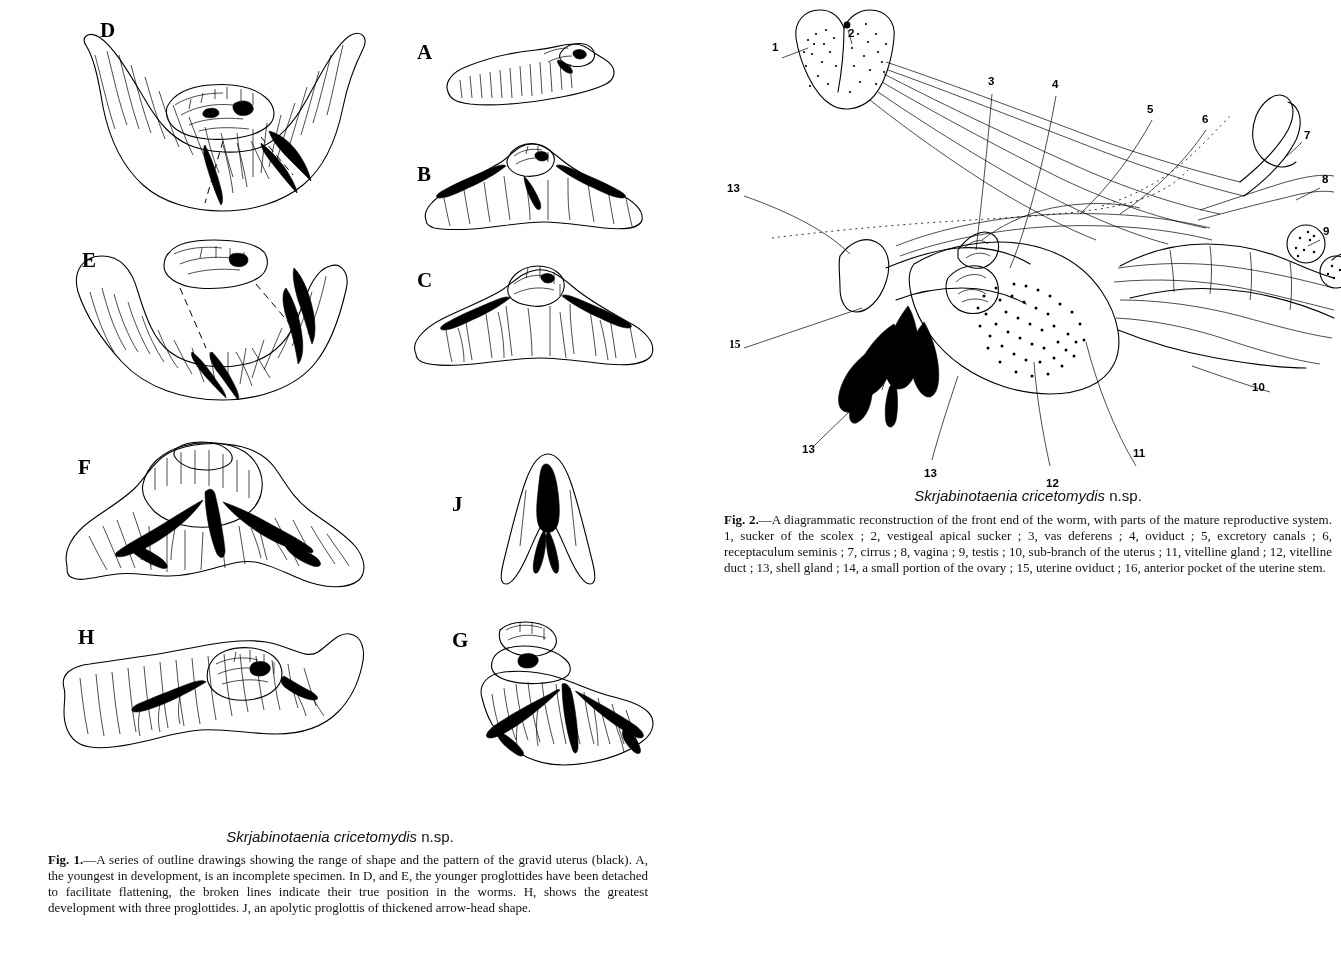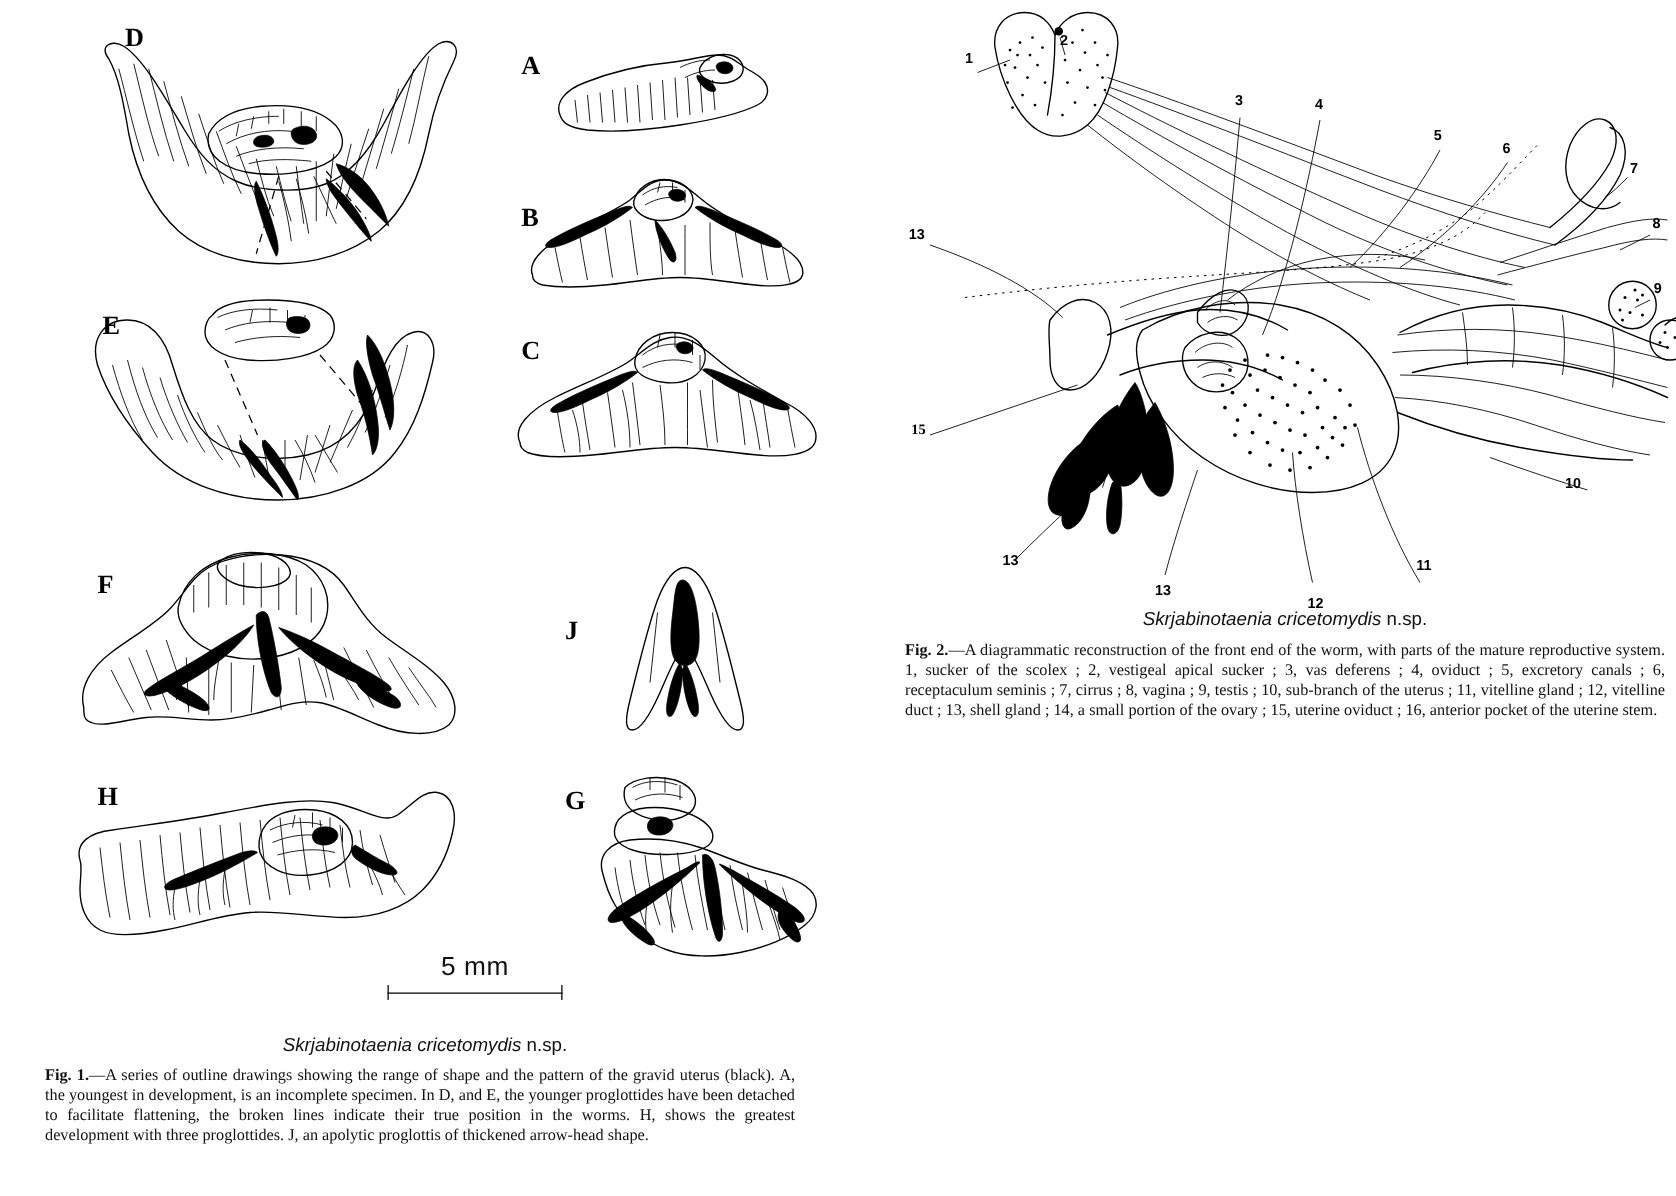--- a/index.html
+++ b/index.html
@@ -81,21 +81,21 @@
   .species i { font-style: italic; }
   .caption {
     font-family: "Liberation Serif", serif;
     font-size: 13px;
     line-height: 1.22;
     text-align: justify;
   }
   .caption b { font-weight: bold; }
 
   #fig1-species { position: absolute; left: 60px; top: 828px; width: 560px; }
-  #fig1-caption { position: absolute; left: 36px; top: 852px; width: 600px; }
+  #fig1-caption { position: absolute; left: 48px; top: 852px; width: 600px; }
 
   #fig2-species { position: absolute; left: 728px; top: 487px; width: 600px; }
   #fig2-caption { position: absolute; left: 724px; top: 512px; width: 608px; }
 
   
   .numlab {
     position: absolute;
     font-family: "Liberation Sans", sans-serif;
     font-size: 11.5px;
     font-weight: bold;
@@ -327,28 +327,20 @@
       <path class="ink-fill" d="M82,70 C72,80 58,92 44,102 C30,112 18,118 12,118 C6,118 8,112 16,106
                C30,96 52,84 68,76 C76,72 80,68 82,70 Z"></path>
       <path class="ink-fill" d="M98,72 C108,82 122,94 136,104 C148,112 158,118 162,118 C168,118 166,112 158,106
                C144,96 122,84 108,76 C100,72 96,70 98,72 Z"></path>
       <path class="ink-fill" d="M18,110 C28,114 38,122 44,130 C48,136 44,138 38,134 C28,128 18,118 18,110 Z"></path>
       <path class="ink-fill" d="M146,108 C154,112 160,120 162,128 C164,134 160,136 154,130 C146,122 142,114 146,108 Z"></path>
       <path class="ink-thin" d="M40,100 C38,112 38,122 40,132 M60,88 C58,102 58,114 60,126
                M116,88 C118,102 120,114 120,126 M136,100 C140,112 144,122 146,132"></path>
     </svg>
 
-    <div id="scale-bar">
-      <div class="scale-label">5 mm</div>
-      <div class="scale-rule">
-        <span class="tick left"></span>
-        <span class="bar"></span>
-        <span class="tick right"></span>
-      </div>
-    </div>
   </div>
 
   <div class="species" id="fig1-species">
     <i>Skrjabinotaenia cricetomydis</i><span> n.sp.</span>
   </div>
   <div class="caption" id="fig1-caption">
     <b>Fig. 1.</b><span>—A series of outline drawings showing the range of shape and the pattern of the gravid uterus (black). A, the youngest in development, is an incomplete specimen. In D, and E, the younger proglottides have been detached to facilitate flattening, the broken lines indicate their true position in the worms. H, shows the greatest development with three proglottides. J, an apolytic proglottis of thickened arrow-head shape.</span>
   </div>
 
   <div class="panel" id="fig2-group" style="left:700px;top:0;width:641px;height:480px;">

